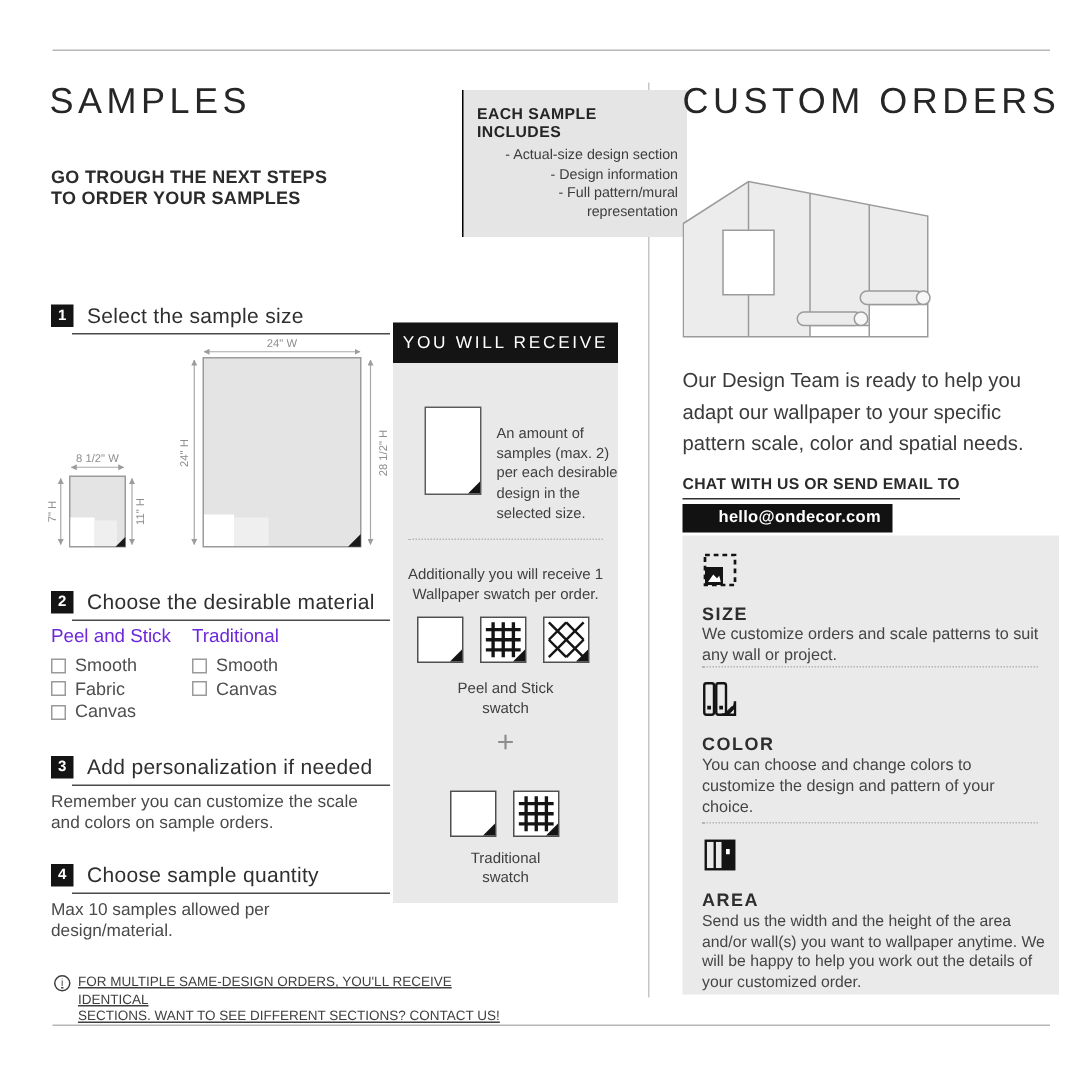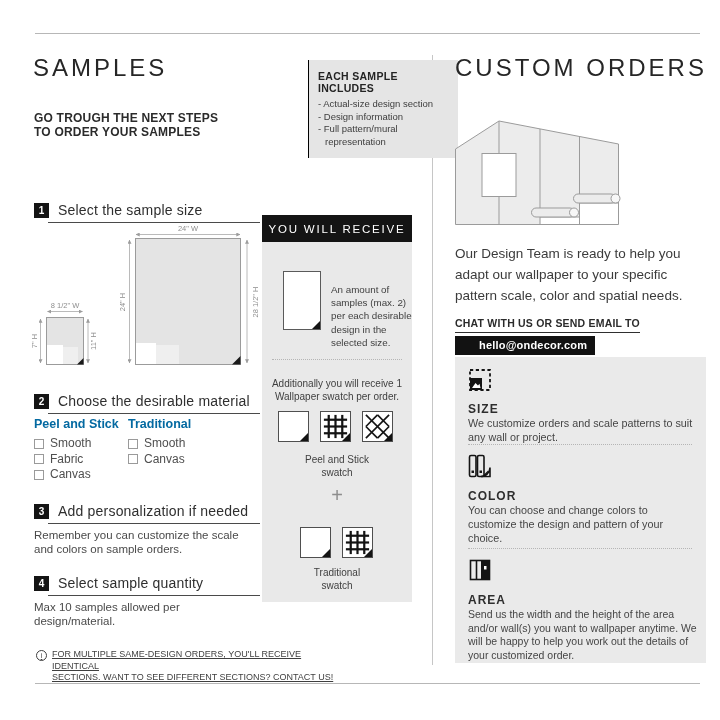--- a/index.html
+++ b/index.html
@@ -17,35 +17,35 @@
 
   .step { position:absolute; left:34px; width:224px; display:flex; align-items:center; gap:9px; }
   .step::after { content:""; position:absolute; left:14px; right:-2px; bottom:-5px; height:1px; background:#4a4a4a; }
   .step-num { width:15px; height:15px; background:#141414; color:#ffffff; font-size:10px; font-weight:700;
     display:flex; align-items:center; justify-content:center; flex:0 0 15px; }
   .step-label { font-size:14px; color:#2f2f2f; letter-spacing:0.2px; white-space:nowrap; }
 
   .size-diagram { position:absolute; left:30px; top:222px; width:230px; height:146px; }
 
   .mat-col { position:absolute; top:417px; }
-  .mat-header { font-size:12.5px; font-weight:700; color:#0369a1; margin-bottom:5px; }
+  .mat-header { font-size:12.5px; font-weight:400; color:#6d28d9; margin-bottom:5px; }
   .mat-item { font-size:12px; color:#4f4f4f; line-height:15.5px; display:flex; align-items:center; gap:6px; }
   .cb { width:8px; height:8px; border:1px solid #9a9a9a; display:inline-block; background:#ffffff; }
 
   .body-text { position:absolute; font-size:11.5px; line-height:14px; color:#4a4a4a; }
 
   .footnote { position:absolute; left:36px; top:649px; width:300px; display:flex; gap:5px;
     font-size:9px; line-height:11.5px; color:#3f3f3f;text-decoration:underline; }
   .info-icon { width:9px; height:9px; border:1px solid #3f3f3f; border-radius:50%; font-size:7px;
     line-height:9px; text-align:center; flex:0 0 9px; margin-top:1px; }
 
   .includes-box { position:absolute; left:268px; top:60px; width:150px; box-sizing:border-box;
     background:#e5e5e5; border-left:1px solid #000000; padding:10px 6px 10px 9px;margin-left:40px; }
   .inc-title { font-size:10.5px; font-weight:700; color:#242424; letter-spacing:0.3px; margin-bottom:4px; }
-  .inc-item { font-size:9.5px; line-height:12.5px; color:#3d3d3d; padding-left:7px; text-indent:-7px; }
+  .inc-item { font-size:9.5px; line-height:12.5px; color:#3d3d3d; padding-left:7px; text-indent:-7px;text-align:right; }
 
   .mid-panel { position:absolute; left:262px; top:215px; width:150px; height:387px; background:#e9e9e9; }
   .banner { position:absolute; left:0; top:0; width:100%; height:27px; background:#141414; color:#ffffff;
     font-size:11.5px; letter-spacing:1.8px; display:flex; align-items:center; justify-content:center; }
   .sheet { position:absolute; left:21px; top:56px; width:36px; height:57px; background:#ffffff; border:1px solid #5a5a5a; }
   .sheet::after, .swatch::after { content:""; position:absolute; right:0; bottom:0; width:0; height:0;
     border-left:8px solid transparent; border-bottom:8px solid #141414; }
   .samples-note { position:absolute; left:69px; top:68px; width:84px; font-size:9.8px; line-height:13.2px; color:#3f3f3f; }
   .dotted { position:absolute; border-top:1px dotted #b5b5b5; }
   .center-note { position:absolute; left:0; width:150px; text-align:center; font-size:10px; line-height:13px; color:#3f3f3f; }
@@ -158,21 +158,21 @@
   </div>
 
   <div class="step" style="top:503px;">
     <span class="step-num">3</span>
     <span class="step-label">Add personalization if needed</span>
   </div>
   <div class="body-text" style="left:34px; top:528px; width:224px;">Remember you can customize the scale and colors on sample orders.</div>
 
   <div class="step" style="top:575px;">
     <span class="step-num">4</span>
-    <span class="step-label">Select sample quantity</span>
+    <span class="step-label">Choose sample quantity</span>
   </div>
   <div class="body-text" style="left:34px; top:600px; width:230px;">Max 10 samples allowed per design/material.</div>
 
   <div class="footnote">
     <span class="info-icon">i</span>
     <span>
       <span>FOR MULTIPLE SAME-DESIGN ORDERS, YOU'LL RECEIVE IDENTICAL</span><br>
       <span>SECTIONS. WANT TO SEE DIFFERENT SECTIONS? CONTACT US!</span>
     </span>
   </div>

